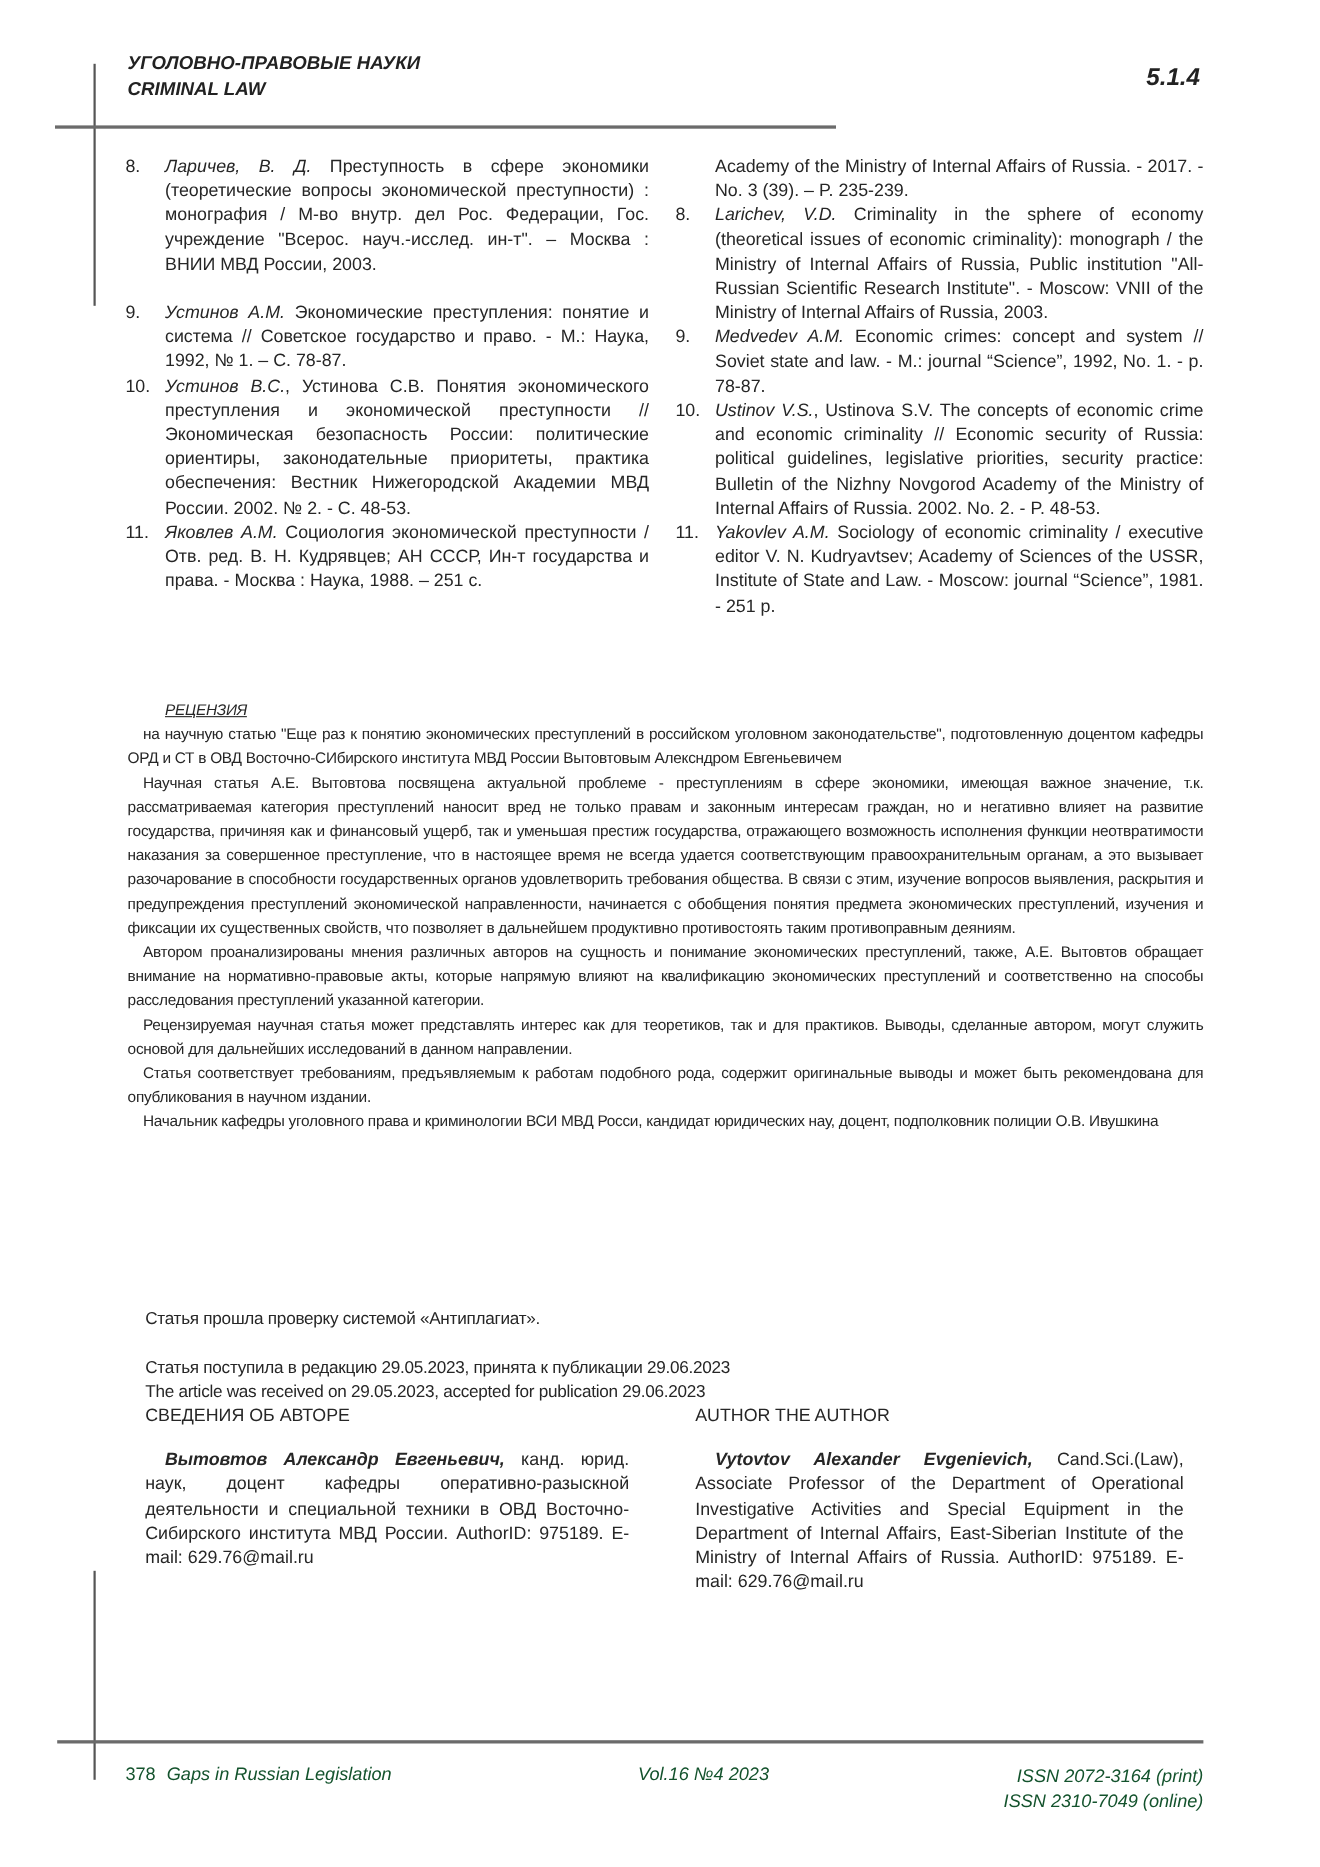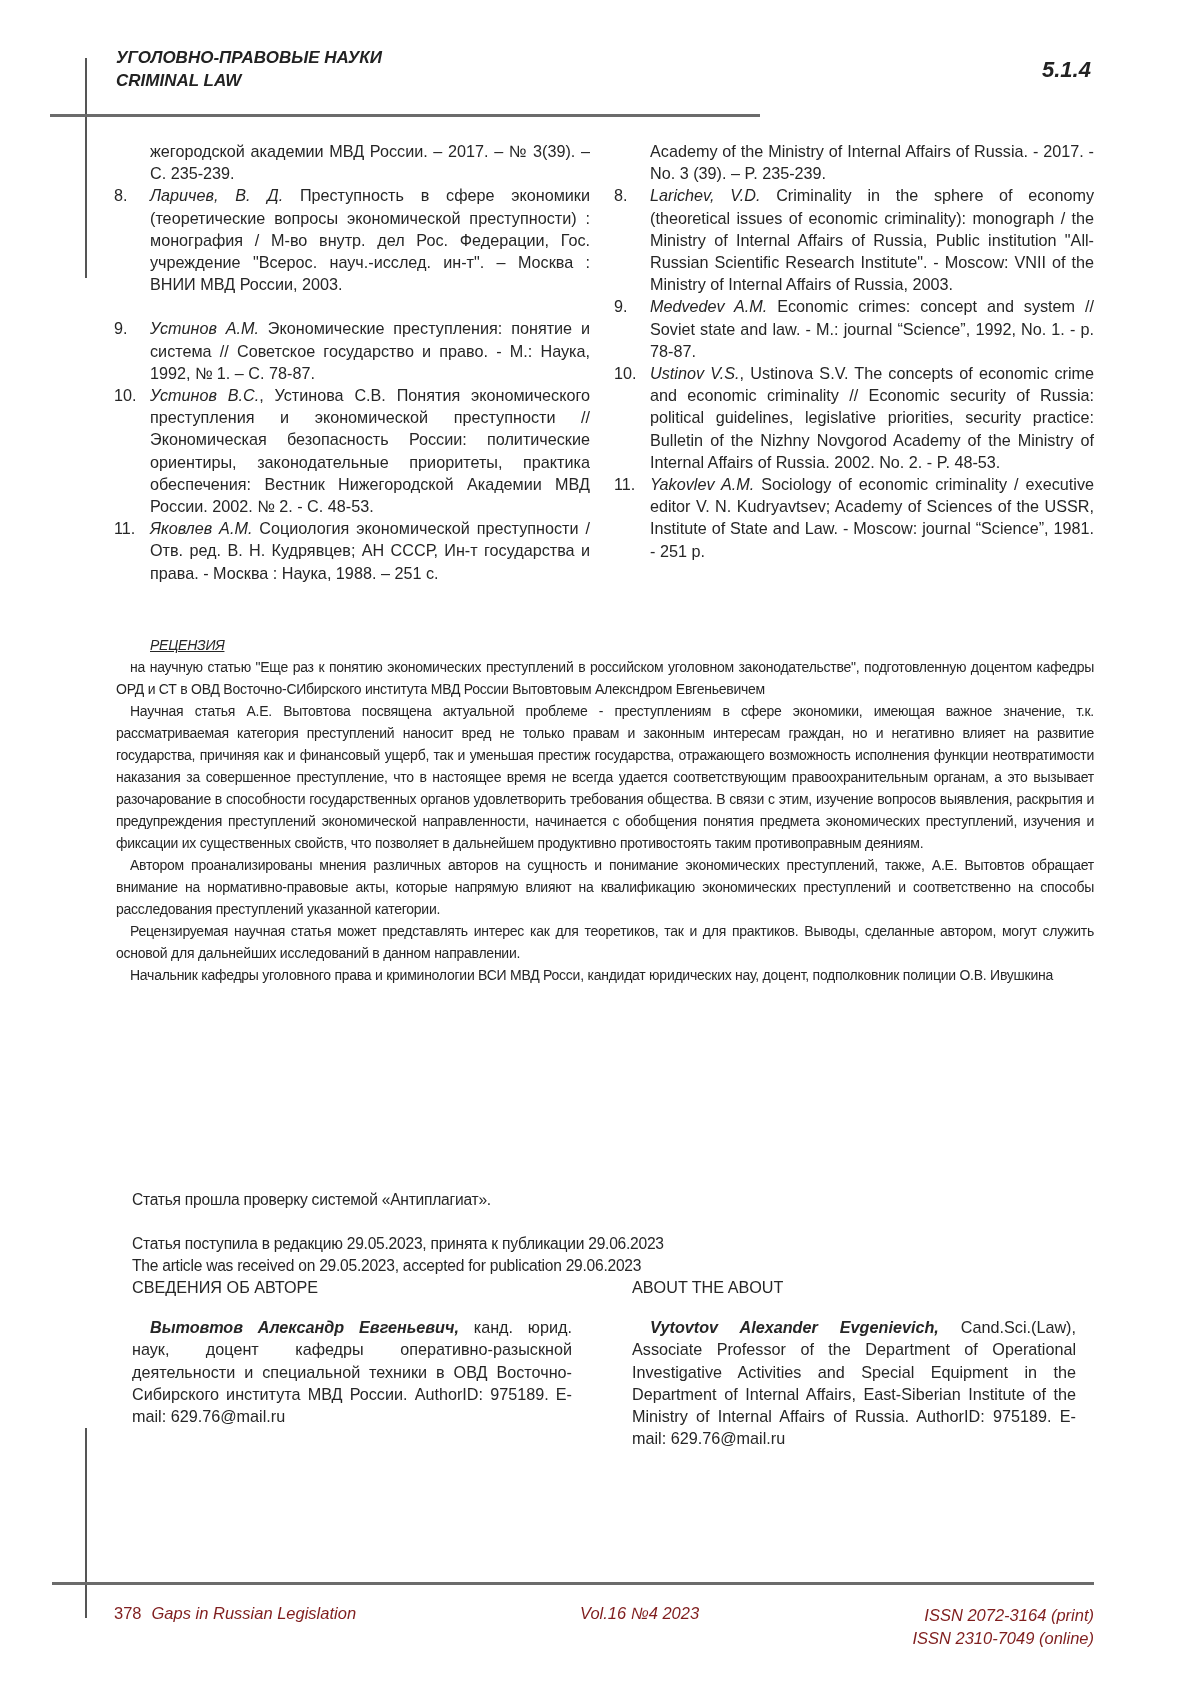--- a/index.html
+++ b/index.html
@@ -32,42 +32,41 @@
   .review p { margin: 0; text-indent: 14px; }
   .plain { position: absolute; left: 132px; font-size: 15.6px; line-height: 22px; letter-spacing: -0.25px; }
 
   .author-col { position: absolute; top: 1276px; font-size: 16.2px; line-height: 22.2px; text-align: justify; }
   .author-col.ru { left: 114px; width: 476px; }
   .author-col.en { left: 614px; width: 480px; }
   .author-col .title { padding-left: 18px; }
   .author-col p { margin: 18px; text-indent: 18px; }
   .author-col b { font-weight: bold; font-style: italic; }
 
-  .ftr { position: absolute; top: 1604px; font-style: italic; font-size: 16.5px; color: #7f1d1d; }
+  .ftr { position: absolute; top: 1604px; font-style: italic; font-size: 16.5px; color: #14532d; }
   .ftr.page { left: 114px; }
   .ftr.page .num { font-style: normal; margin-right: 10px; }
   .ftr.vol { left: 580px; }
   .ftr.issn { right: 106px; text-align: right; line-height: 23px; }
 </style>
 </head>
 <body>
 
 <div class="vline top"></div>
 <div class="vline bottom"></div>
 <div class="hline top"></div>
 <div class="hline bottom"></div>
 
 <div class="hdr-section">
   <div>УГОЛОВНО-ПРАВОВЫЕ НАУКИ</div>
   <div>CRIMINAL LAW</div>
 </div>
 <div class="hdr-code">5.1.4</div>
 
 <div class="refs ru">
-  <div class="cont">жегородской академии МВД России. – 2017. – № 3(39). – С. 235-239.</div>
   <div class="ref">
     <span class="num">8.</span>
     <span class="body"><i>Ларичев, В. Д.</i><span> Преступность в сфере экономики (теоретические вопросы экономической преступности) : монография / М-во внутр. дел Рос. Федерации, Гос. учреждение "Всерос. науч.-исслед. ин-т". – Москва : ВНИИ МВД России, 2003.</span></span>
   </div>
   <div class="gap"></div>
   <div class="ref">
     <span class="num">9.</span>
     <span class="body"><i>Устинов А.М.</i><span> Экономические преступления: понятие и система // Советское государство и право. - М.: Наука, 1992, № 1. – С. 78-87.</span></span>
   </div>
   <div class="ref">
@@ -99,33 +98,34 @@
     <span class="body"><i>Yakovlev A.M.</i><span> Sociology of economic criminality / executive editor V. N. Kudryavtsev; Academy of Sciences of the USSR, Institute of State and Law. - Moscow: journal “Science”, 1981. - 251 p.</span></span>
   </div>
 </div>
 
 <div class="review">
   <div class="review-title">РЕЦЕНЗИЯ</div>
   <p>на научную статью "Еще раз к понятию экономических преступлений в российском уголовном законодательстве", подготовленную доцентом кафедры ОРД и СТ в ОВД Восточно-СИбирского института МВД России Вытовтовым Алексндром Евгеньевичем</p>
   <p>Научная статья А.Е. Вытовтова посвящена актуальной проблеме - преступлениям в сфере экономики, имеющая важное значение, т.к. рассматриваемая категория преступлений наносит вред не только правам и законным интересам граждан, но и негативно влияет на развитие государства, причиняя как и финансовый ущерб, так и уменьшая престиж государства, отражающего возможность исполнения функции неотвратимости наказания за совершенное преступление, что в настоящее время не всегда удается соответствующим правоохранительным органам, а это вызывает разочарование в способности государственных органов удовлетворить требования общества. В связи с этим, изучение вопросов выявления, раскрытия и предупреждения преступлений экономической направленности, начинается с обобщения понятия предмета экономических преступлений, изучения и фиксации их существенных свойств, что позволяет в дальнейшем продуктивно противостоять таким противоправным деяниям.</p>
   <p>Автором проанализированы мнения различных авторов на сущность и понимание экономических преступлений, также, А.Е. Вытовтов обращает внимание на нормативно-правовые акты, которые напрямую влияют на квалификацию экономических преступлений и соответственно на способы расследования преступлений указанной категории.</p>
   <p>Рецензируемая научная статья может представлять интерес как для теоретиков, так и для практиков. Выводы, сделанные автором, могут служить основой для дальнейших исследований в данном направлении.</p>
+  <p>Статья соответствует требованиям, предъявляемым к работам подобного рода, содержит оригинальные выводы и может быть рекомендована для опубликования в научном издании.</p>
   <p>Начальник кафедры уголовного права и криминологии ВСИ МВД Росси, кандидат юридических нау, доцент, подполковник полиции О.В. Ивушкина</p>
 </div>
 
 <div class="plain" style="top:1189px">Статья прошла проверку системой «Антиплагиат».</div>
 <div class="plain" style="top:1233px">Статья поступила в редакцию 29.05.2023, принята к публикации 29.06.2023</div>
 <div class="plain" style="top:1255px">The article was received on 29.05.2023, accepted for publication 29.06.2023</div>
 
 <div class="author-col ru">
   <div class="title">СВЕДЕНИЯ ОБ АВТОРЕ</div>
   <p><b>Вытовтов Александр Евгеньевич,</b><span> канд. юрид. наук, доцент кафедры оперативно-разыскной деятельности и специальной техники в ОВД Восточно-Сибирского института МВД России. AuthorID: 975189. E-mail: 629.76@mail.ru</span></p>
 </div>
 <div class="author-col en">
-  <div class="title">ABOUT THE ABOUT</div>
+  <div class="title">AUTHOR THE AUTHOR</div>
   <p><b>Vytovtov Alexander Evgenievich,</b><span> Cand.Sci.(Law), Associate Professor of the Department of Operational Investigative Activities and Special Equipment in the Department of Internal Affairs, East-Siberian Institute of the Ministry of Internal Affairs of Russia. AuthorID: 975189. E-mail: 629.76@mail.ru</span></p>
 </div>
 
 <div class="ftr page">
   <span class="num">378</span><span>Gaps in Russian Legislation</span>
 </div>
 <div class="ftr vol">Vol.16  №4  2023</div>
 <div class="ftr issn">
   <div>ISSN 2072-3164 (print)</div>
   <div>ISSN 2310-7049 (online)</div>

